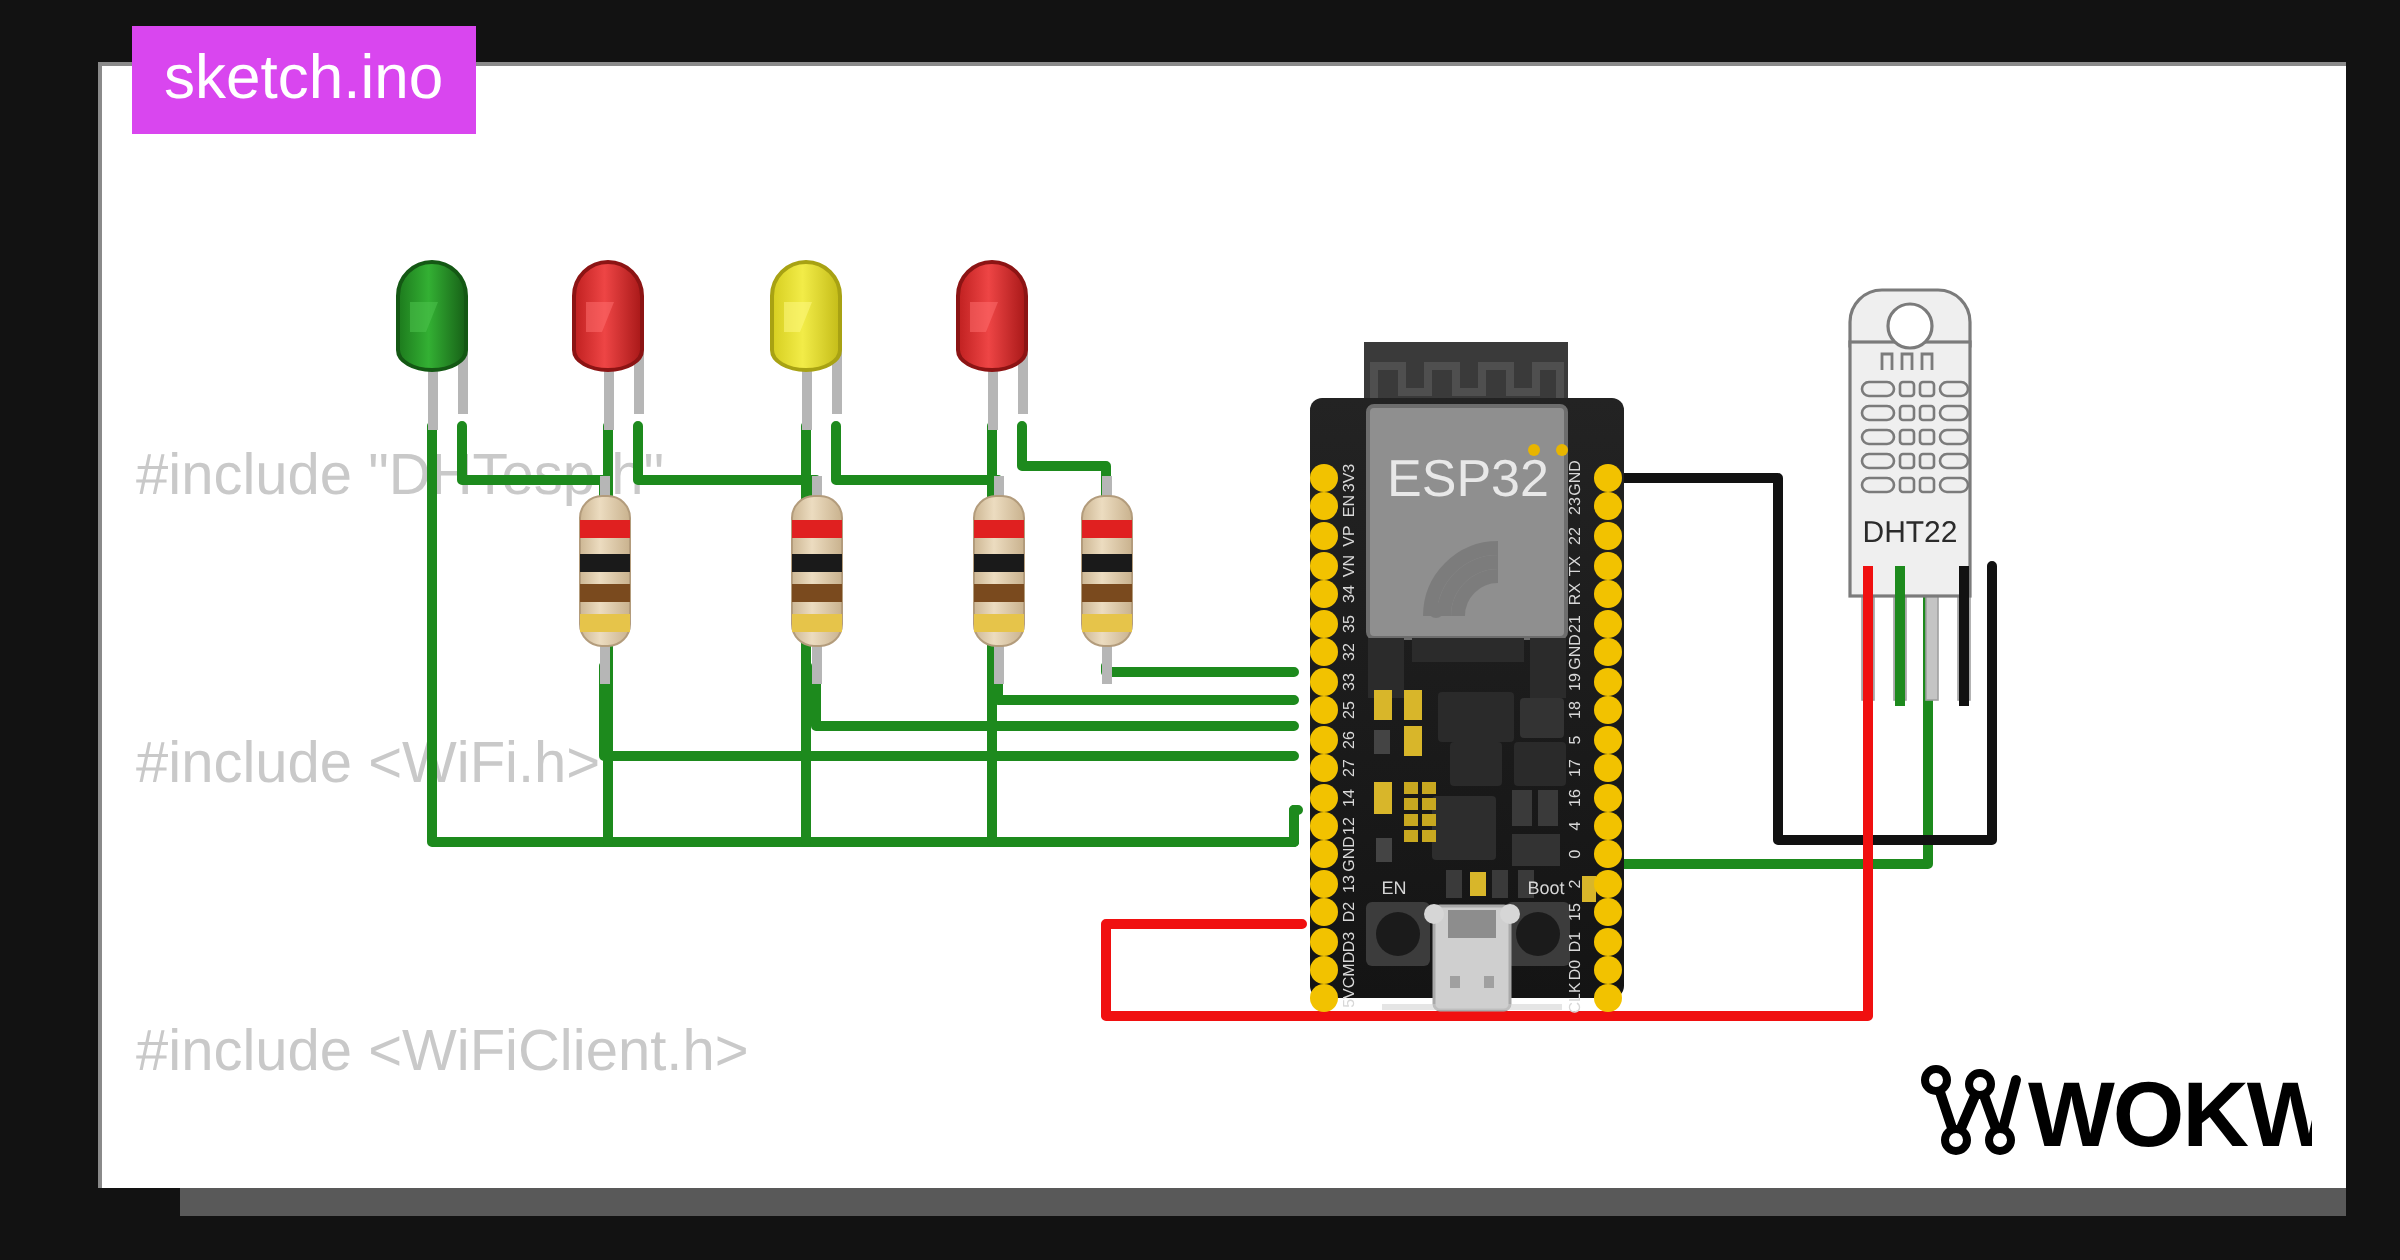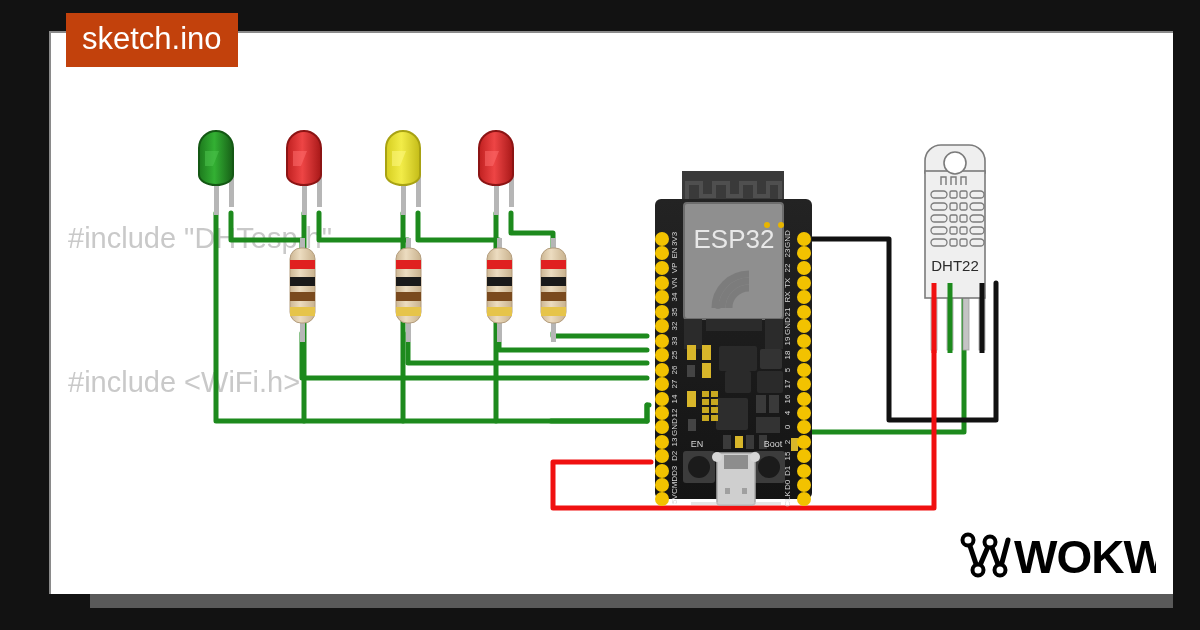--- a/index.html
+++ b/index.html
@@ -43,21 +43,21 @@
     padding-left: 17px;
     padding-top: 85px;
     user-select: none;
     pointer-events: none;
   }
   #code .line { height: 48px; }
   
   #tab {
     position: absolute;
     left: 66px; top: 13px;
-    background: #c2410c;
+    background: #d946ef;
     color: #ffffff;
     font-size: 31px;
     padding: 8px 16px 10px 16px;
     letter-spacing: 0px;
     z-index: 40;
   }
   
   #circuit {
     position: absolute;
     left: 0; top: 0;
@@ -72,20 +72,21 @@
 </head>
 <body>
 
 <div id="frame">
 
   <div id="canvas">
 
     <div id="code">
       <div class="line">#include "DHTesp.h"</div>
       <div class="line">#include &lt;WiFi.h&gt;</div>
+      <div class="line">#include &lt;WiFiClient.h&gt;</div>
       
       
       
       
       
       
       
       
     </div>
 

